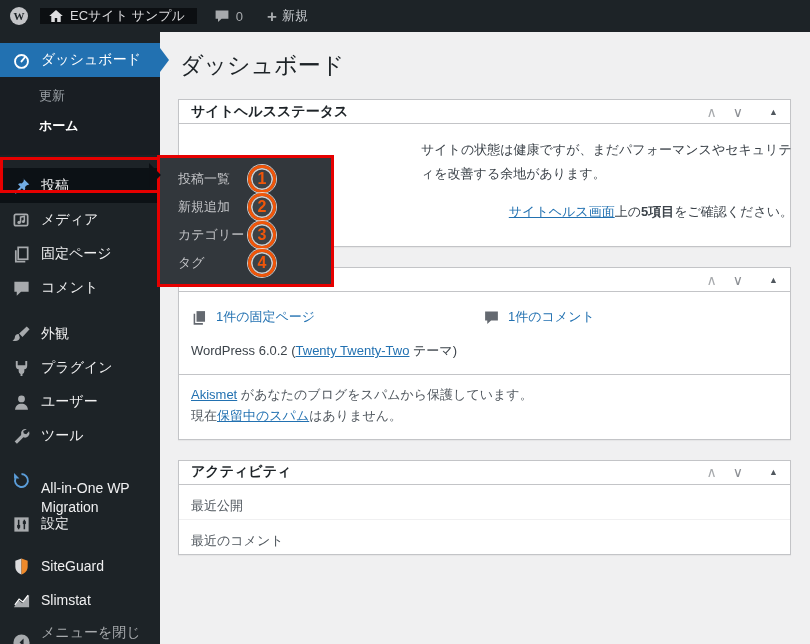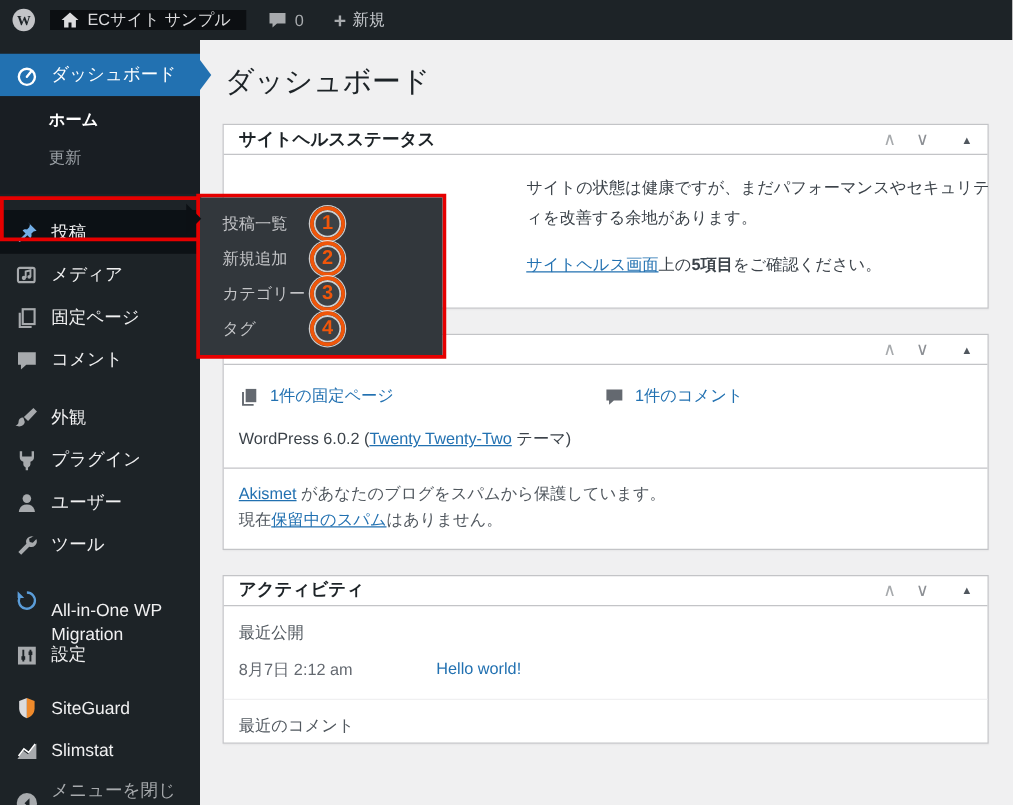--- a/index.html
+++ b/index.html
@@ -69,21 +69,21 @@
   .order-btn { font-size:14px; cursor:pointer; }
   .order-btn.up { color:#a7aaad; }
   .toggle-btn { font-size:9px; color:#50575e; margin-left:10px; cursor:pointer; }
 
   a.wp-link { color:#2271b1; text-decoration:underline; cursor:pointer; }
   a.wp-link.nounderline { text-decoration:none; }
 
   
   .sh-body { padding:14px 12px 22px; min-height:114px; }
   .sh-text { margin-left:230px; width:372px; line-height:1.85; color:#3c434a; }
-  .sh-text p + p { margin-top:14px; }
+  .sh-text p + p { margin-top:14px;text-align:right; }
 
   
   .glance-body { padding:12px 12px 0; }
   .glance-grid { display:grid; grid-template-columns:292px 1fr; row-gap:12px; padding:4px 0 2px; }
   .glance-item { display:flex; align-items:center; gap:8px; }
   .glance-item .gi { width:17px; height:17px; display:flex; }
   .version-line { margin:14px 0 0; padding-bottom:14px; color:#3c434a; }
   .akismet-block { border-top:1px solid #c3c4c7; margin:0 -12px; padding:10px 12px 12px; line-height:1.6; color:#50575e; }
 
   
@@ -93,21 +93,21 @@
   .activity-divider { border-top:1px solid #f0f0f1; }
 
   
   .annotation-posts-box {
     position:absolute; left:0; top:157px; width:161px; height:36px;
     border:3px solid #e60000; z-index:55; pointer-events:none;
   }
   .annotation-flyout-box {
     position:absolute; left:157px; top:155px; border:3px solid #e60000; z-index:56;
   }
-  .flyout { background:#32373c; width:194px; height:126px; padding:7px 0; }
+  .flyout { background:#32373c; width:171px; height:126px; padding:7px 0; }
   .flyout-item {
     position:relative; height:28px; display:flex; align-items:center;
     padding-left:18px; font-size:13px; color:#c3c4c7; cursor:pointer;
   }
   .badge-circle {
     position:absolute; left:88px; top:50%; transform:translateY(-50%);
     width:28px; height:28px; border:3px solid #f0560a; border-radius:50%;
     color:#f0560a; font-weight:bold; font-size:16px;
     display:flex; align-items:center; justify-content:center;
     box-shadow:0 0 0 1px rgba(255,255,255,.75), inset 0 0 0 1.5px rgba(255,255,255,.75);
@@ -155,22 +155,22 @@
     <span class="mi">
       <svg width="19" height="19" viewBox="0 0 20 20">
         <circle cx="10" cy="11" r="6.8" fill="none" stroke="#fff" stroke-width="2"></circle>
         <path d="M10 11l3.6-4.4" stroke="#fff" stroke-width="2" stroke-linecap="round"></path>
       </svg>
     </span>
     <span class="ml">ダッシュボード</span>
   </div>
 
   <div class="dash-submenu">
+    <div class="submenu-item">更新</div>
     <div class="submenu-item current">ホーム</div>
-    <div class="submenu-item">更新</div>
   </div>
 
   <div style="height:13px;"></div>
 
   <div class="menu-item hovered">
     <span class="mi">
       <svg width="19" height="19" viewBox="0 0 20 20">
         <path d="M11 1.8l7.2 7.2-2.6.7-1.9 1.9c.5 1.2.3 2.7-.8 3.7l-2.5-2.5-4.3 4.3c-.5.5-2.4 1.7-2.8 1.3-.4-.4.8-2.3 1.3-2.8l4.3-4.3-2.5-2.5c1-1.1 2.5-1.3 3.7-.8l1.9-1.9.6-2.3z" fill="#72aee6"></path>
       </svg>
     </span>
@@ -369,24 +369,20 @@
     <div class="postbox-header">
       <h2>アクティビティ</h2>
       <div class="handle-actions">
         <span class="order-btn up">∧</span>
         <span class="order-btn">∨</span>
         <span class="toggle-btn">▲</span>
       </div>
     </div>
     <div>
       <div class="activity-sub">最近公開</div>
-      <div class="activity-row">
-        <span class="activity-date">8月7日 2:12 am</span>
-        <a class="wp-link nounderline">Hello world!</a>
-      </div>
       <div class="activity-divider"></div>
       <div class="activity-sub">最近のコメント</div>
     </div>
   </div>
 </div>
 
 <div class="annotation-posts-box"></div>
 
 <div class="annotation-flyout-box">
   <div class="flyout">

